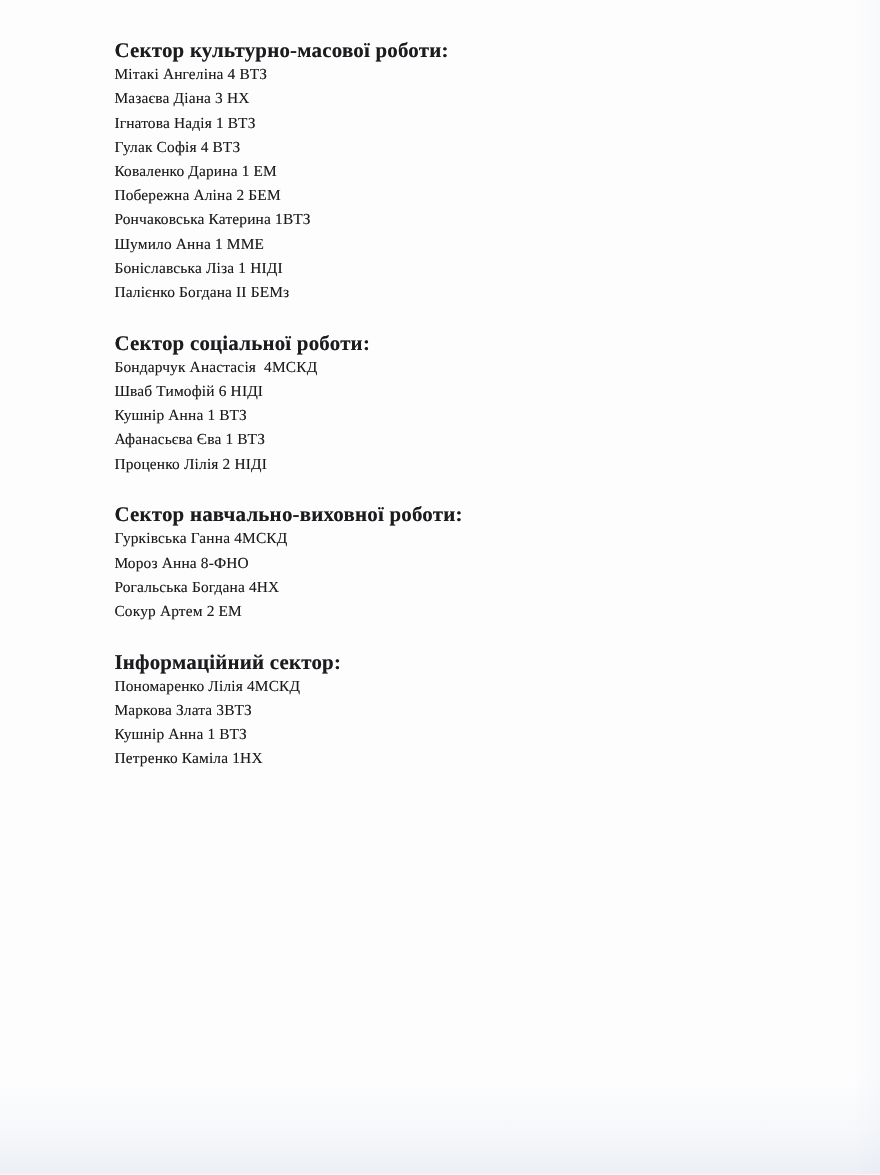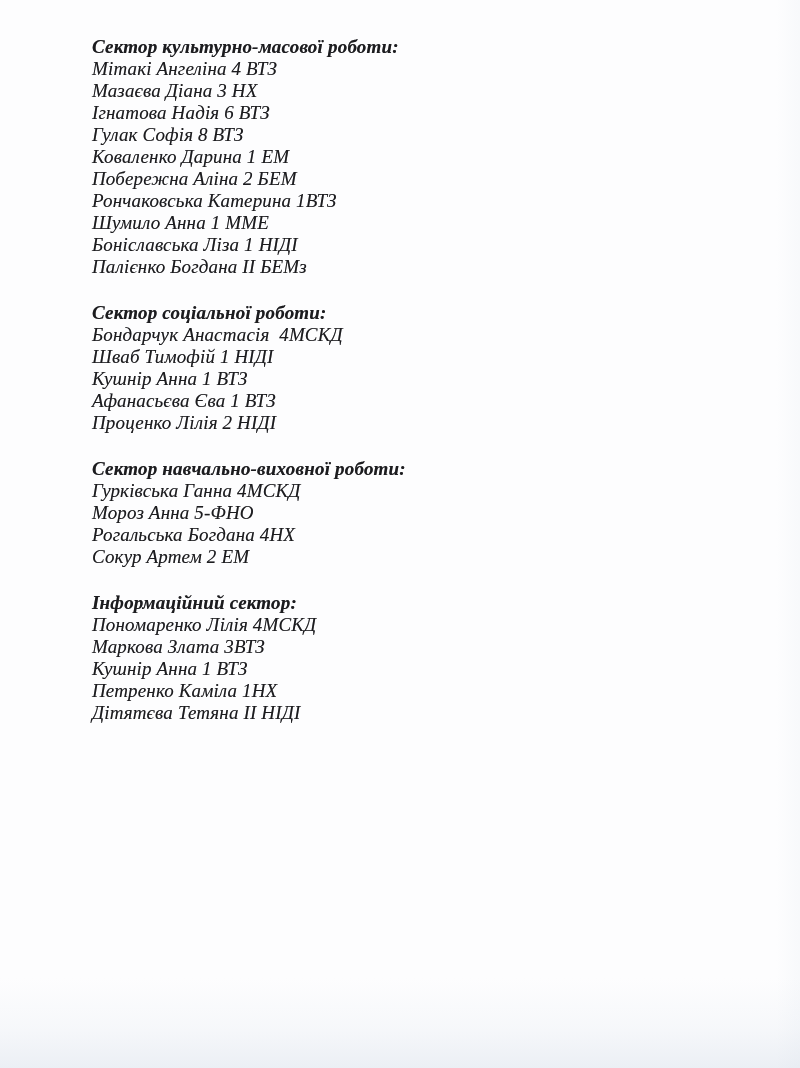--- a/index.html
+++ b/index.html
@@ -35,81 +35,79 @@
     right: 0;
     bottom: 0;
     width: 24px;
     pointer-events: none;
     background: linear-gradient(90deg,
       rgba(235, 239, 244, 0) 0%,
       rgba(235, 239, 244, 0.30) 100%);
   }
   .content {
     position: absolute;
-    left: 92px;
+    left: 104px;
     top: 36px;
     width: 560px;
-    font-style: italic;
   }
   .section {
     margin: 0 0 24px 0;
   }
   .section-title {
     font-size: 19px;
     line-height: 22px;
     font-weight: bold;
     letter-spacing: 0.2px;
     white-space: pre;
     text-shadow: 0 0 0.5px rgba(20, 20, 25, 0.55);
   }
   .member {
-    font-size: 19px;
+    font-size: 14px;
     line-height: 22px;
     letter-spacing: 0.15px;
     white-space: pre;
     text-shadow: 0 0 0.5px rgba(20, 20, 25, 0.45);
   }
 </style>
 </head>
 <body>
 
 <div class="page">
   <div class="content" id="sections-root">
       <div class="section">
         <div class="section-title">Сектор культурно-масової роботи:</div>
         <div class="member">Мітакі Ангеліна 4 ВТЗ</div>
         <div class="member">Мазаєва Діана 3 НХ</div>
-        <div class="member">Ігнатова Надія 6 ВТЗ</div>
-        <div class="member">Гулак Софія 8 ВТЗ</div>
+        <div class="member">Ігнатова Надія 1 ВТЗ</div>
+        <div class="member">Гулак Софія 4 ВТЗ</div>
         <div class="member">Коваленко Дарина 1 ЕМ</div>
         <div class="member">Побережна Аліна 2 БЕМ</div>
         <div class="member">Рончаковська Катерина 1ВТЗ</div>
         <div class="member">Шумило Анна 1 ММЕ</div>
         <div class="member">Боніславська Ліза 1 НІДІ</div>
         <div class="member">Палієнко Богдана ІІ БЕМз</div>
       </div>
       <div class="section">
         <div class="section-title">Сектор соціальної роботи:</div>
         <div class="member">Бондарчук Анастасія  4МСКД</div>
-        <div class="member">Шваб Тимофій 1 НІДІ</div>
+        <div class="member">Шваб Тимофій 6 НІДІ</div>
         <div class="member">Кушнір Анна 1 ВТЗ</div>
         <div class="member">Афанасьєва Єва 1 ВТЗ</div>
         <div class="member">Проценко Лілія 2 НІДІ</div>
       </div>
       <div class="section">
         <div class="section-title">Сектор навчально-виховної роботи:</div>
         <div class="member">Гурківська Ганна 4МСКД</div>
-        <div class="member">Мороз Анна 5-ФНО</div>
+        <div class="member">Мороз Анна 8-ФНО</div>
         <div class="member">Рогальська Богдана 4НХ</div>
         <div class="member">Сокур Артем 2 ЕМ</div>
       </div>
       <div class="section">
         <div class="section-title">Інформаційний сектор:</div>
         <div class="member">Пономаренко Лілія 4МСКД</div>
         <div class="member">Маркова Злата 3ВТЗ</div>
         <div class="member">Кушнір Анна 1 ВТЗ</div>
         <div class="member">Петренко Каміла 1НХ</div>
-        <div class="member">Дітятєва Тетяна ІІ НІДІ</div>
       </div>
     </div>
   <div class="scan-tint-right"></div>
   <div class="scan-shade"></div>
 </div>
 
 </body></html>

